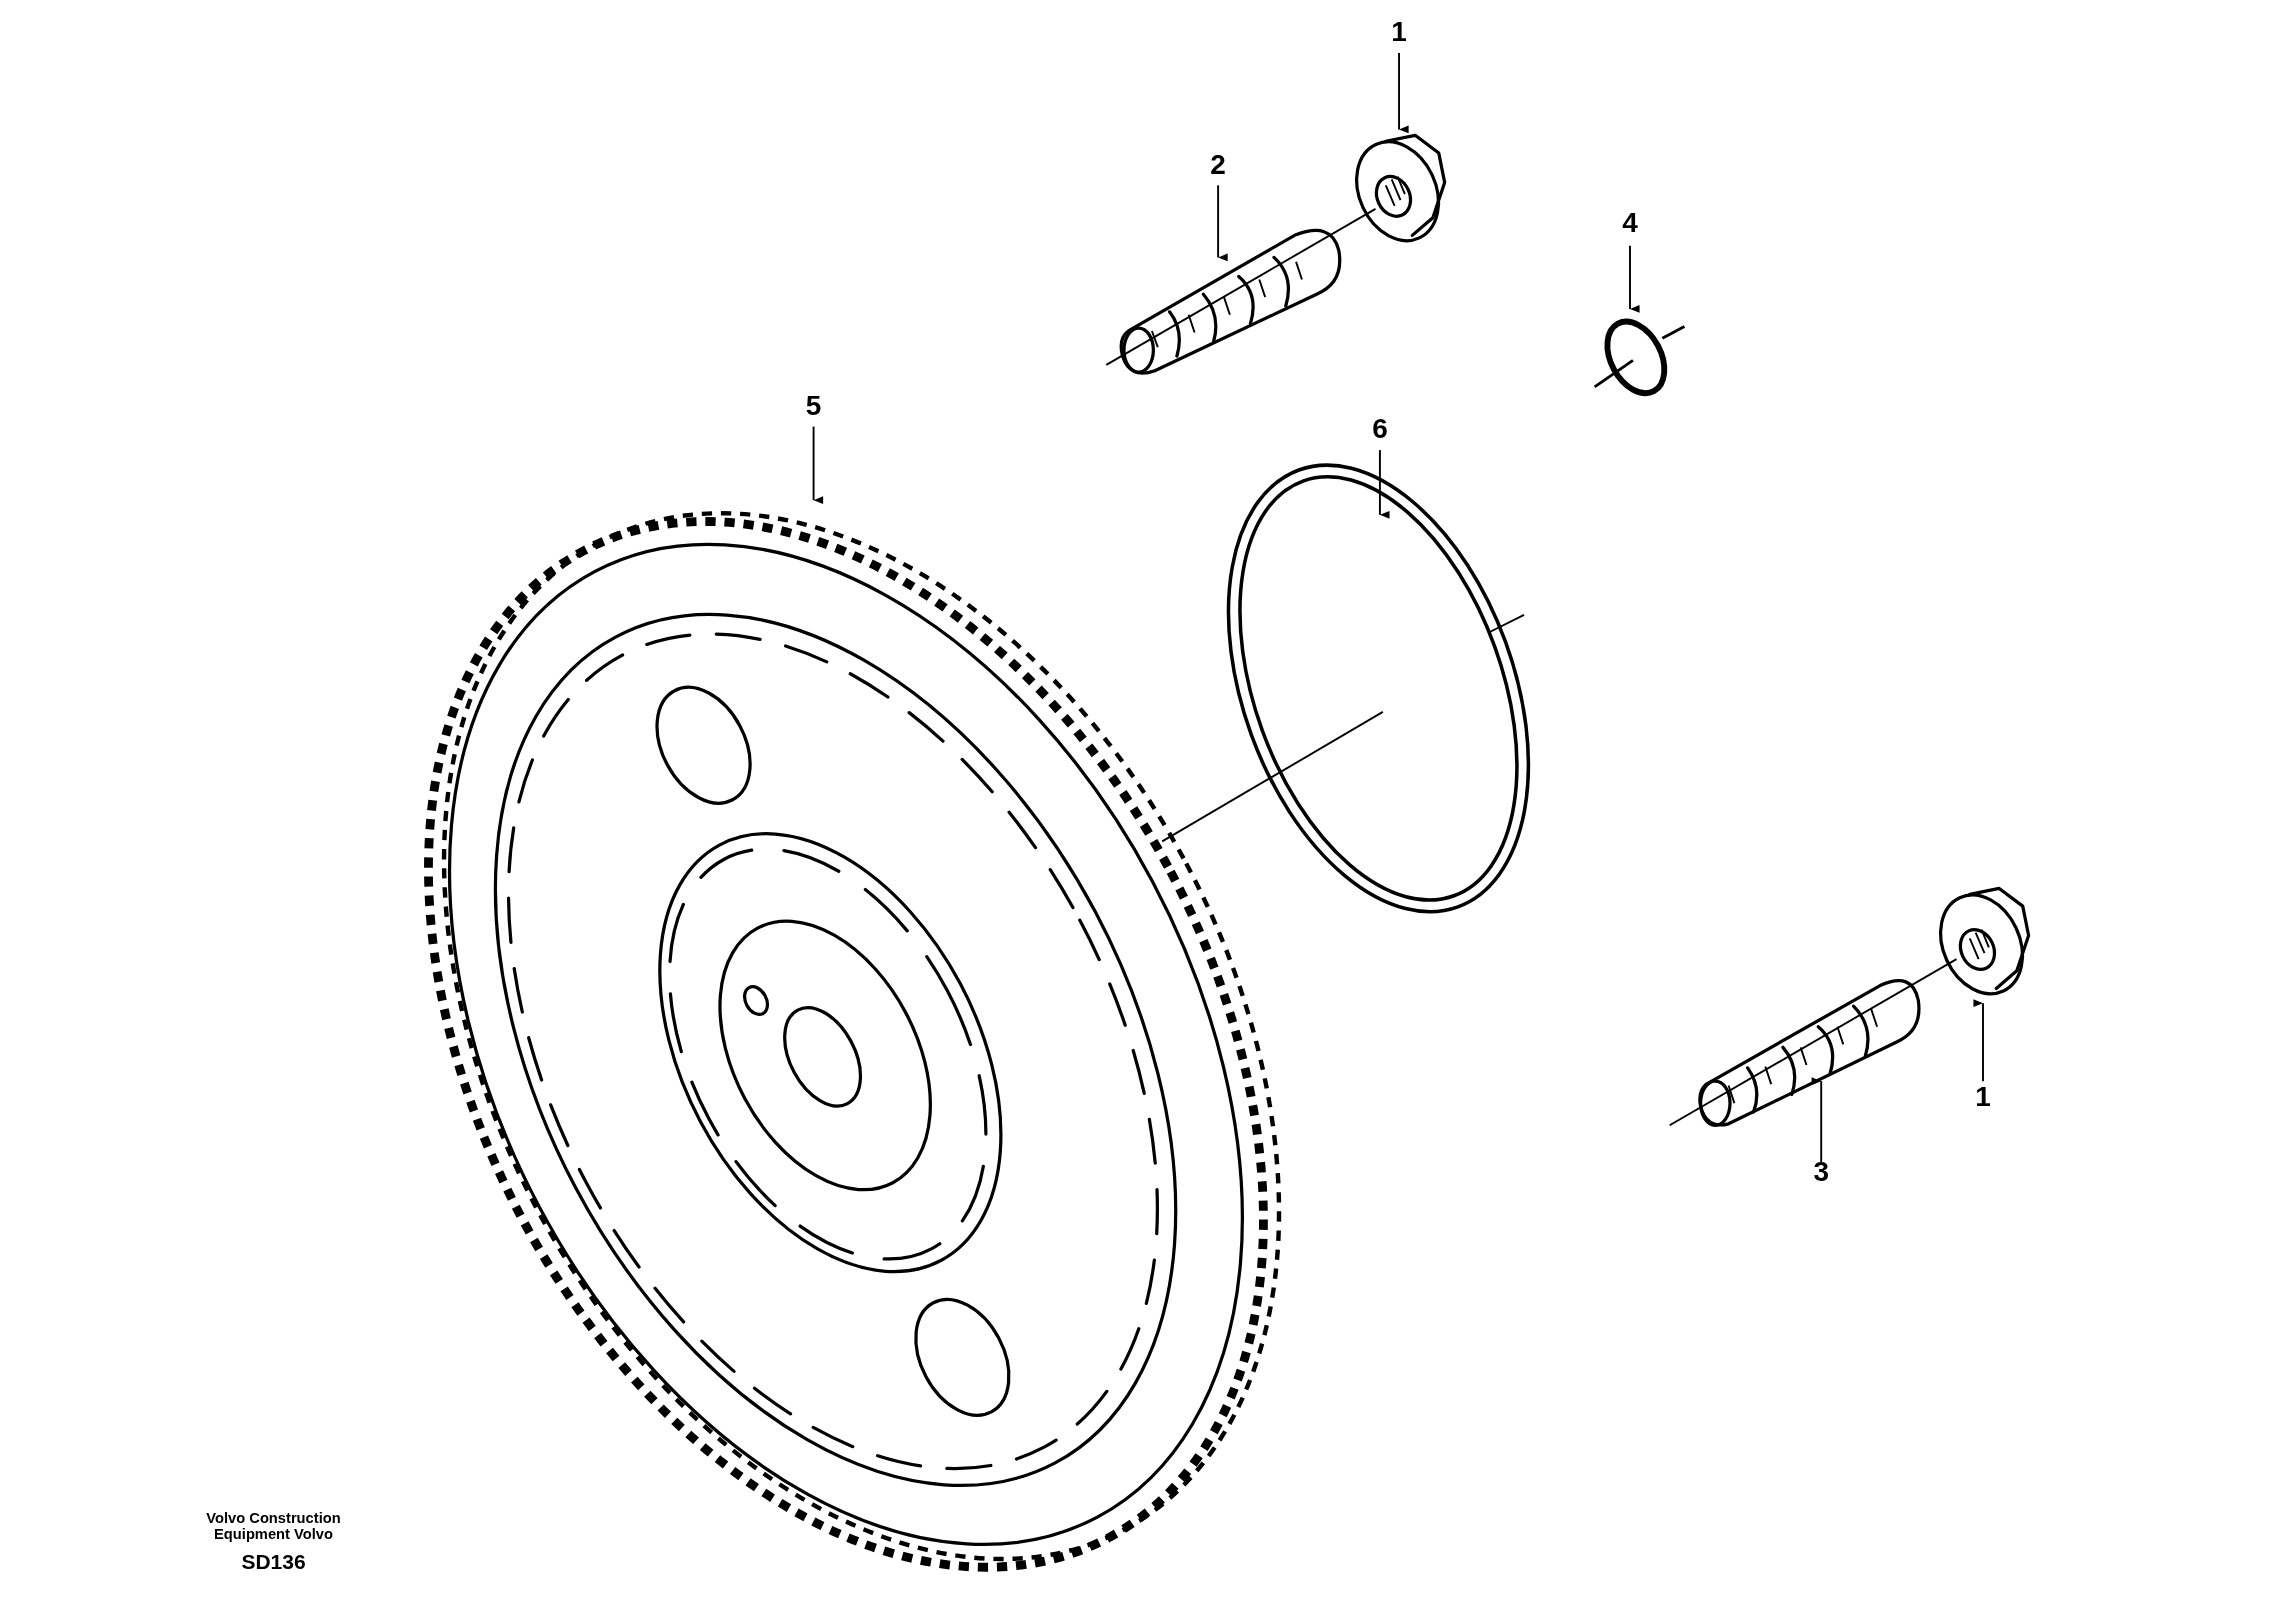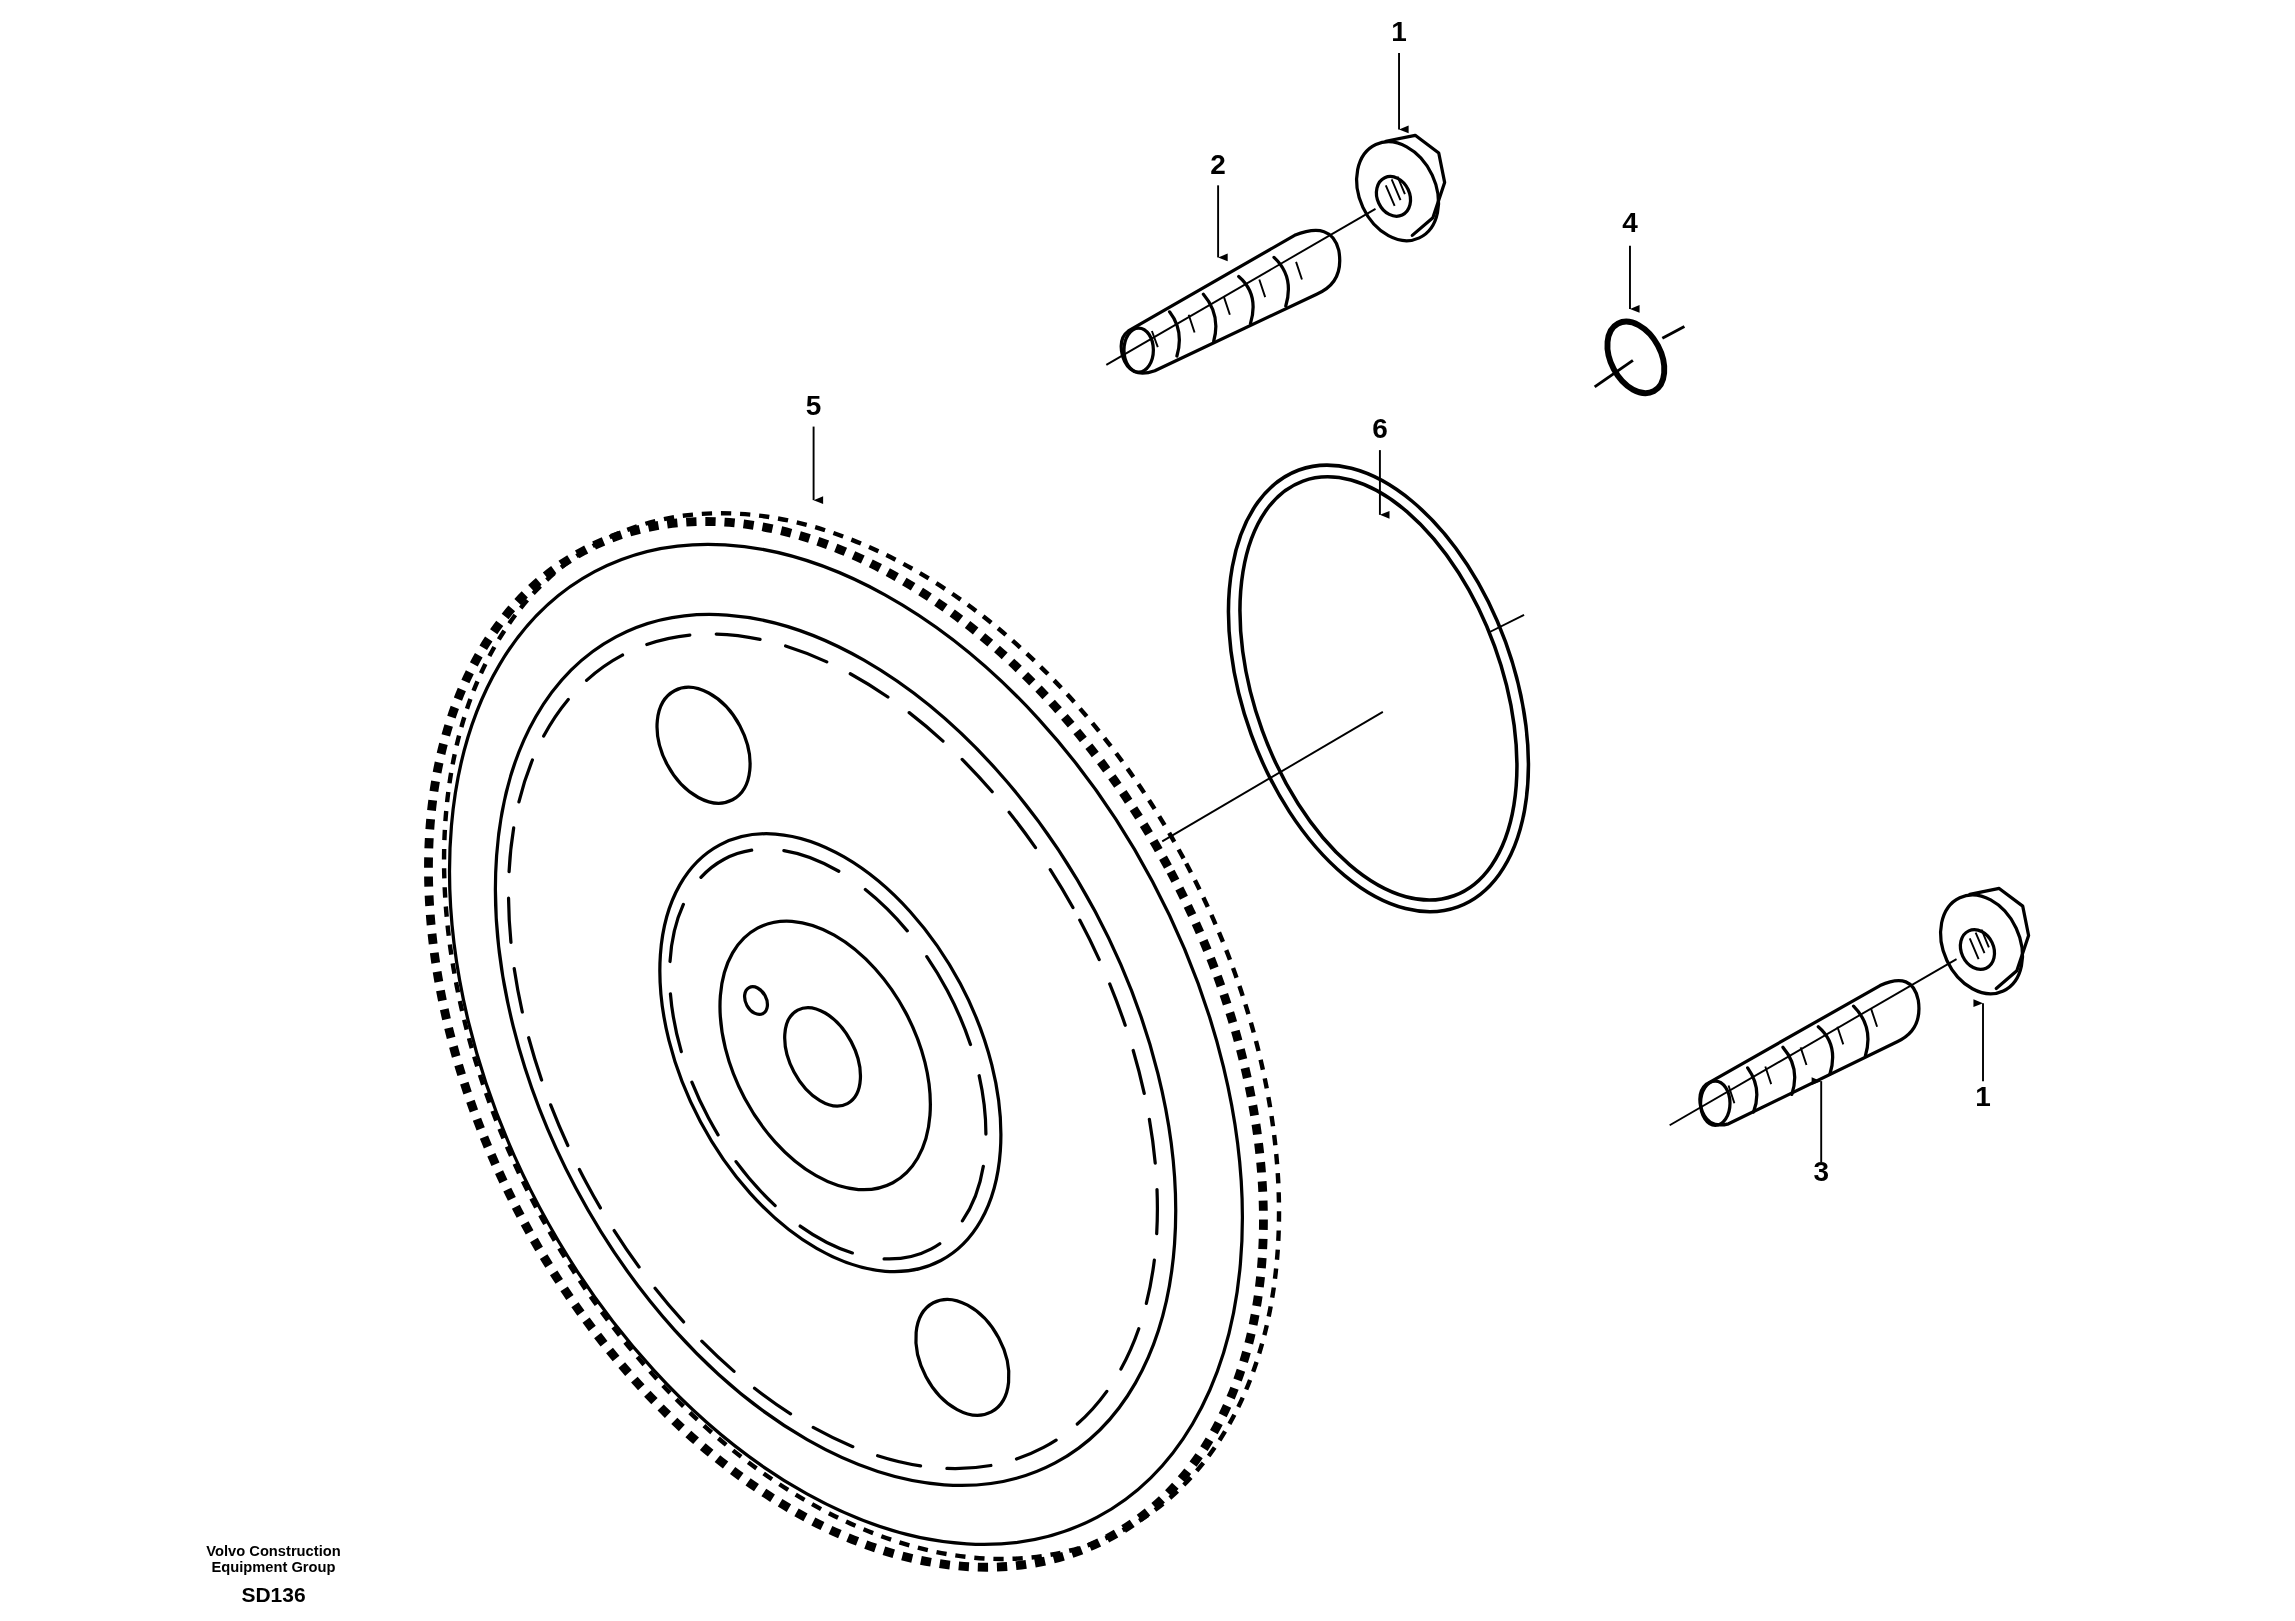--- a/index.html
+++ b/index.html
@@ -1,21 +1,21 @@
 <!DOCTYPE html>
 <html style="font-size:12.3px"><head>
 <meta charset="utf-8">
 <style>
   html, body { margin:0; padding:0; background:#ffffff; }
   body { width:2295px; height:1621px; overflow:hidden; position:relative; font-family:"Liberation Sans", sans-serif; }
   #canvas { position:absolute; left:0; top:0; width:2295px; height:1621px; }
   .callout { font-family:"Liberation Sans", sans-serif; font-weight:bold; font-size:19px; fill:#000; text-anchor:middle; }
   .stroke { fill:none; stroke:#000; stroke-width:2.2; stroke-linejoin:round; stroke-linecap:round; }
   .thin { fill:none; stroke:#000; stroke-width:1.3; }
-  .footer { position:absolute; left:177px; top:1543px; width:193px; text-align:center; color:#000; }
+  .footer { position:absolute; left:177px; top:1510px; width:193px; text-align:center; color:#000; }
   .footer .l1 { font-size:14.7px; font-weight:bold; line-height:16px; }
   .footer .code { font-size:21px; font-weight:bold; line-height:34px; margin-top:3.1px; }
 </style>
 </head>
 <body>
 
 <svg id="canvas" viewBox="0 0 1560 1102" xmlns="http://www.w3.org/2000/svg">
   <defs>
     <marker id="arrow" viewBox="0 0 10 10" refX="5" refY="10" markerWidth="5" markerHeight="9" orient="auto-start-reverse">
       <path d="M1,0 L5,10 L9,0 Z" fill="#000"></path>
@@ -107,16 +107,16 @@
     <line x1="1135" y1="765" x2="1330" y2="652" stroke="#000" stroke-width="1.3"></line>
     <path class="stroke" d="M1160,737 L1278,670 Q1300,660 1304,680 Q1307,700 1290,708 L1175,764 Q1160,768 1156,752 Q1154,742 1160,737 Z"></path>
     <ellipse class="stroke" cx="1166" cy="750" rx="10" ry="15"></ellipse>
     <path class="stroke" d="M1188,726 Q1198,740 1192,756 M1212,712 Q1224,726 1218,744 M1236,698 Q1250,710 1244,730 M1260,684 Q1274,698 1268,718"></path>
     <path class="thin" d="M1175,738 L1179,750 M1200,725 L1204,737 M1224,712 L1228,724 M1249,698 L1253,710 M1272,686 L1276,698"></path>
   </g>
 </svg>
 
 <div class="footer">
   <div class="l1">Volvo Construction</div>
-  <div class="l1">Equipment Group</div>
+  <div class="l1">Equipment Volvo</div>
   <div class="code">SD136</div>
 </div>
 
 
 </body></html>

